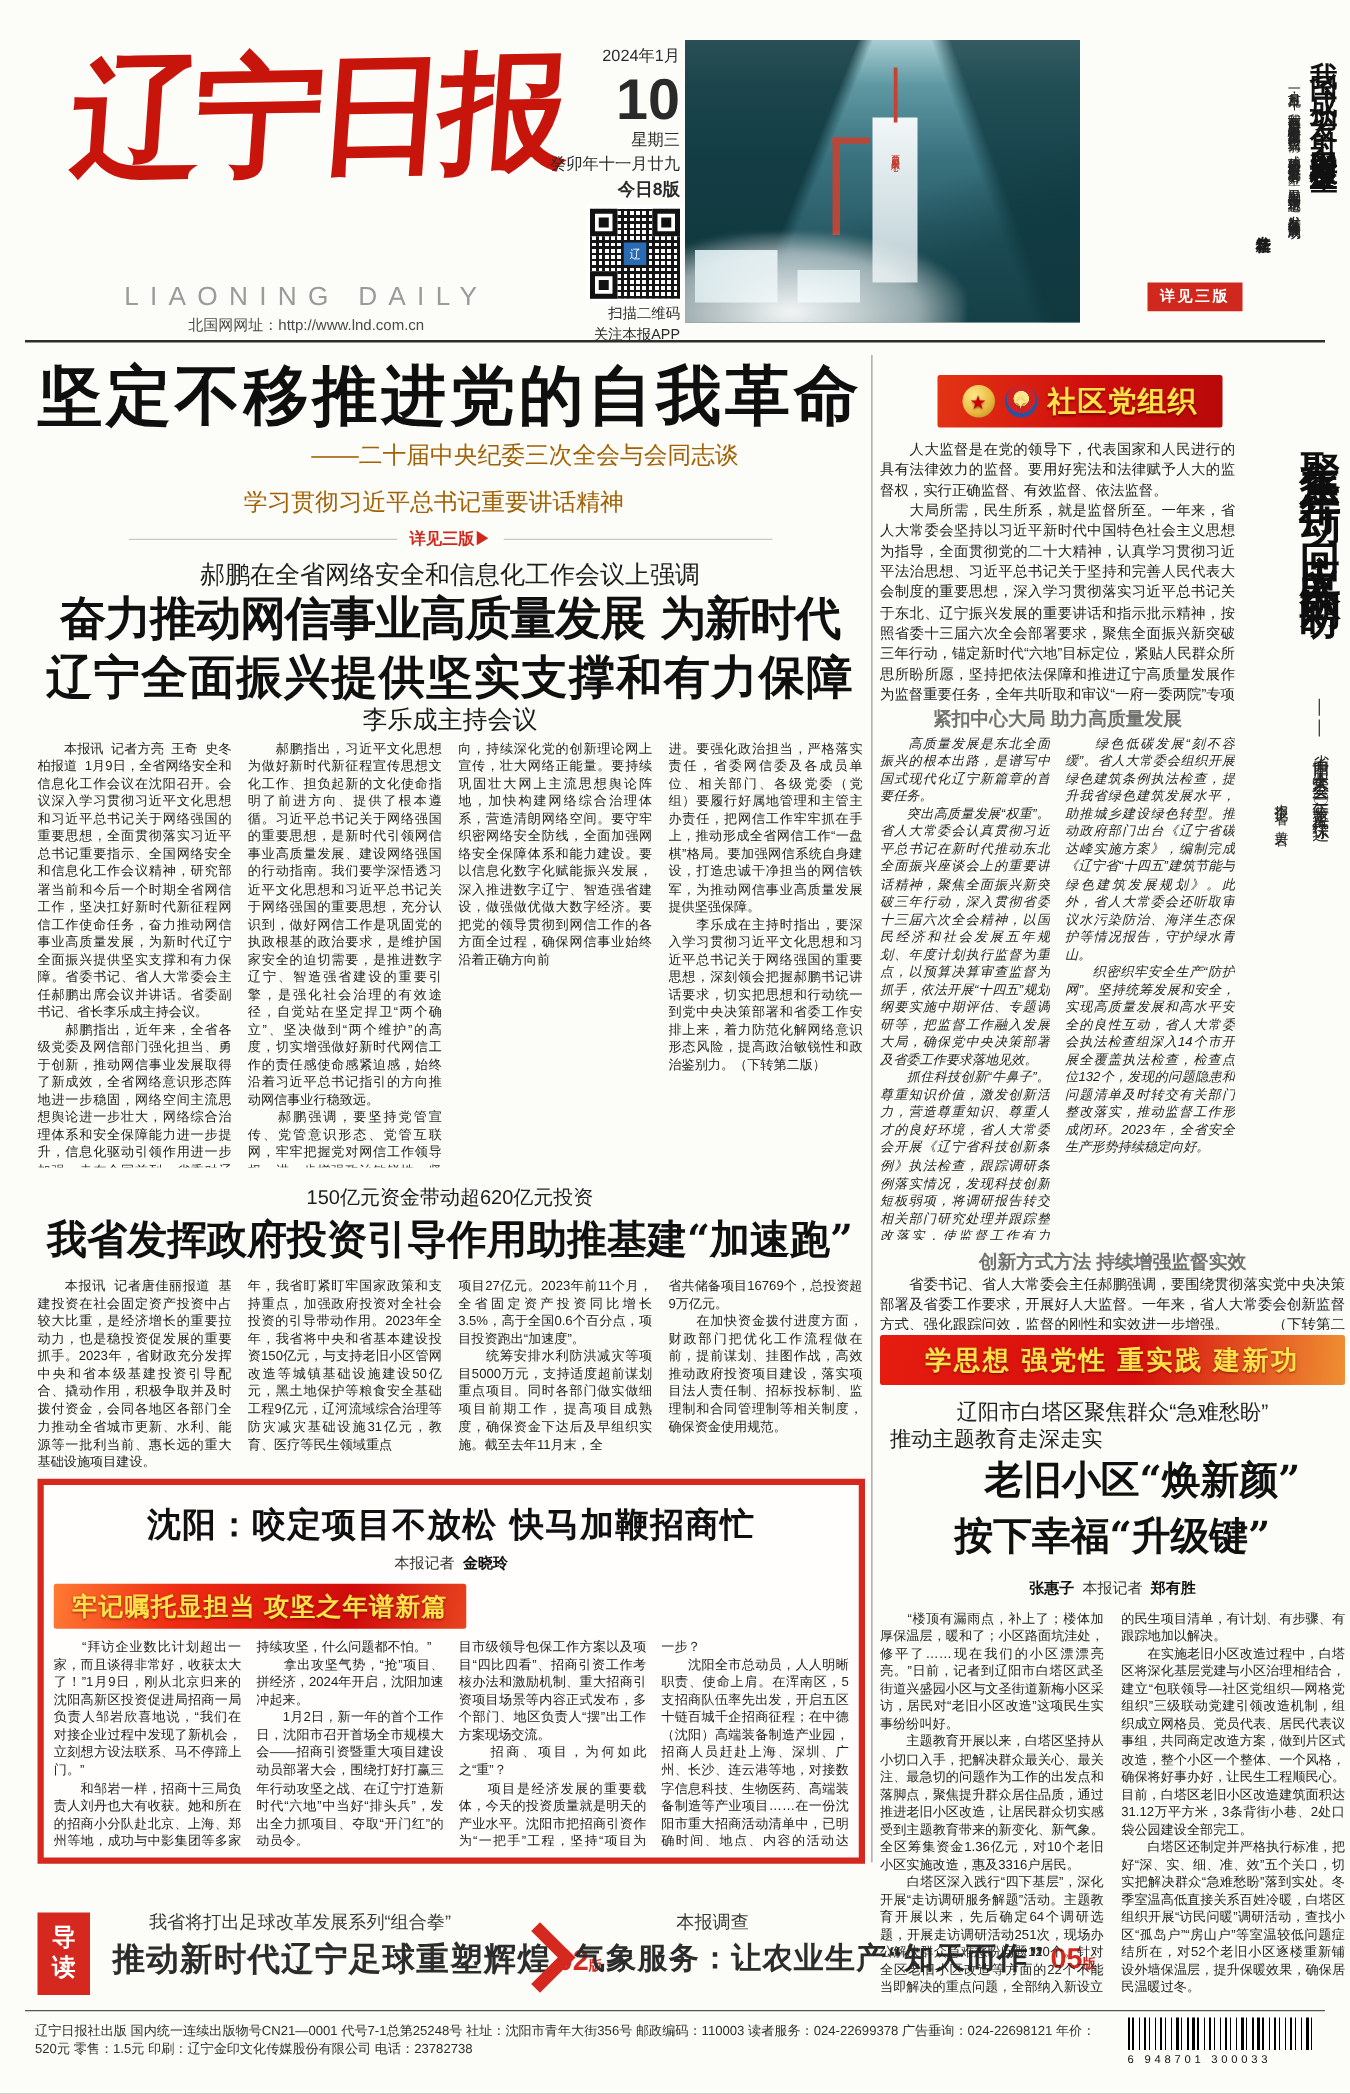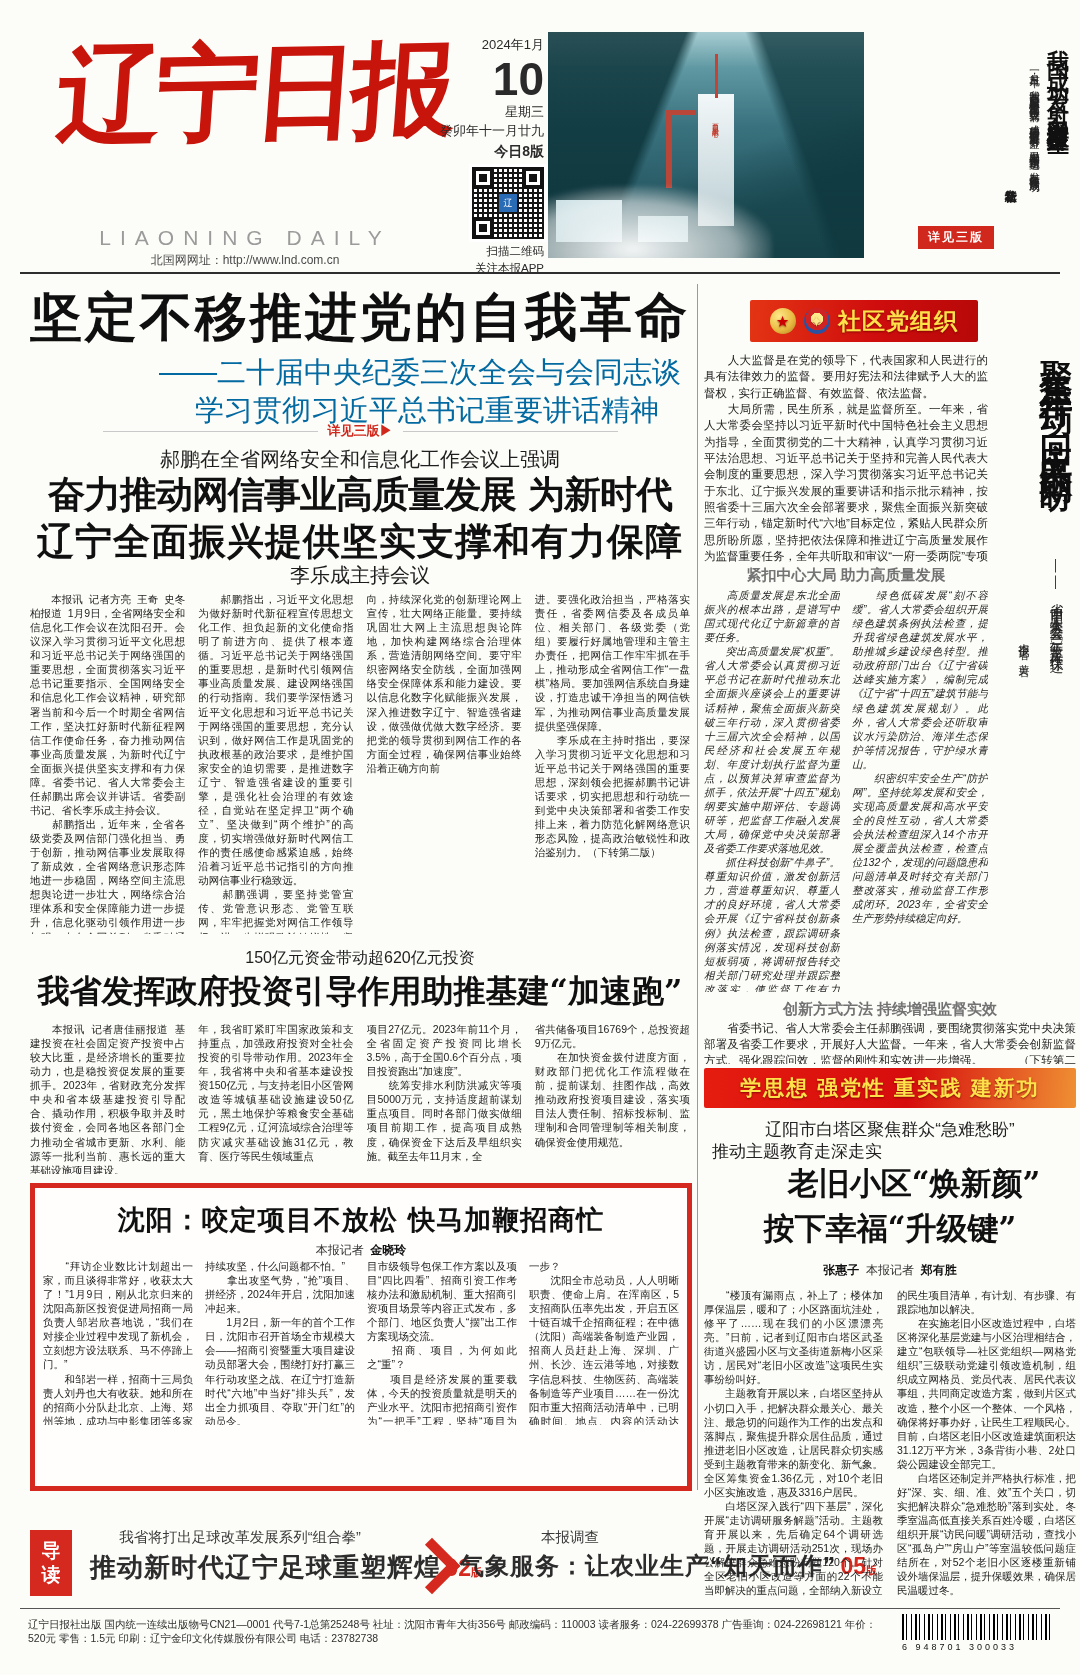--- a/index.html
+++ b/index.html
@@ -52,21 +52,21 @@
   .sat{position:absolute;writing-mode:vertical-rl;}
   .sat-t{font-family:"DejaVu Serif","Liberation Serif",serif;font-weight:900;font-size:22px;color:#111;}
   .sat-t1{letter-spacing:11px;}
   .sat-t2{letter-spacing:2px;margin-top:0;}
   .sat-body{font-size:10.5px;line-height:1.75;letter-spacing:1px;color:#222;padding-top:10px;margin-left:6px;}
   .sat-credit{font-size:12px;font-weight:700;padding-top:148px;margin-left:4px;}
   .badge-red{position:absolute;background:#d0281c;color:#fff;font-size:12px;font-weight:700;
              padding:3px 10px;writing-mode:horizontal-tb;letter-spacing:2px;}
   
   .h-lead{font-weight:900;font-size:52px;letter-spacing:3px;color:#0f0f0f;line-height:1.15;}
-  .h-sub{font-size:29px;color:#0369a1;line-height:1.4;}
+  .h-sub{font-size:19px;color:#a16207;line-height:1.4;}
   .more-red{color:#d0281c;font-size:13px;font-weight:700;display:flex;align-items:center;gap:10px;justify-content:center;}
   .more-red::before,.more-red::after{content:"";flex:0 0 215px;height:1px;background:#c9c9c9;}
   .kicker{font-size:20px;color:#1e1e1e;}
   .h-serif-big{font-family:"DejaVu Serif","Liberation Serif",serif;font-weight:900;color:#101010;}
   
   .redbox{position:absolute;border:5px solid #d5281e;background:#fffefd;}
   .banner{display:flex;align-items:center;justify-content:center;font-weight:900;
           color:#ffe24a;text-shadow:0 1px 2px rgba(110,0,0,.75);border-radius:2px;}
   .banner-laoji{background:linear-gradient(100deg,#ff7a33 0%,#ef2c12 30%,#cf0b0b 72%,#e8431f 100%);font-size:20px;letter-spacing:1px;}
   .banner-xy{background:linear-gradient(95deg,#e33414 0%,#cf0d0d 55%,#b70808 100%);font-size:23px;gap:8px;letter-spacing:1px;}
@@ -174,20 +174,21 @@
     <div class="jtext">省共储备项目16769个，总投资超9万亿元。
 　　在加快资金拨付进度方面，财政部门把优化工作流程做在前，提前谋划、挂图作战，高效推动政府投资项目建设，落实项目法人责任制、招标投标制、监理制和合同管理制等相关制度，确保资金使用规范。</div>
   </div>
 
   <div class="redbox" style="left:30px;top:1183px;width:652px;height:298px;">
     <div class="center h-serif-big" style="margin-top:14px;font-size:27px;letter-spacing:1px;">沈阳：咬定项目不放松  快马加鞭招商忙</div>
     <div class="center byline" style="margin-top:4px;">
       <span>本报记者</span>&nbsp;
       <b>金晓玲</b>
     </div>
+    <div class="banner banner-laoji" style="width:330px;height:36px;margin:8px 0 8px 8px;">牢记嘱托显担当 攻坚之年谱新篇</div>
     <div class="cols" style="margin:0 8px;height:166px;gap:12px;">
       <div class="jtext">　　“拜访企业数比计划超出一家，而且谈得非常好，收获太大了！”1月9日，刚从北京归来的沈阳高新区投资促进局招商一局负责人邹岩欣喜地说，“我们在对接企业过程中发现了新机会，立刻想方设法联系、马不停蹄上门。”
 　　和邹岩一样，招商十三局负责人刘丹也大有收获。她和所在的招商小分队赴北京、上海、郑州等地，成功与中影集团等多家企业洽谈，近期就会有企业来沈回访考察。“对接顺利、推进快速，是因为我们前期已深入接触，掌握了需求和问题，这次是带着解决方案来见面的。”刘丹说，“千方百计，</div>
       <div class="jtext">持续攻坚，什么问题都不怕。”
 　　拿出攻坚气势，“抢”项目、拼经济，2024年开启，沈阳加速冲起来。
 　　1月2日，新一年的首个工作日，沈阳市召开首场全市规模大会——招商引资暨重大项目建设动员部署大会，围绕打好打赢三年行动攻坚之战、在辽宁打造新时代“六地”中当好“排头兵”，发出全力抓项目、夺取“开门红”的动员令。
 　　“深入谋、全力招、扎实推、抓紧建，努力形成更多高质量项目群。”“一手抓招商、一手抓营商，当好项目落地的‘助推器’。”在这场覆盖全市各县（市）区和相关部门的大会上，重大项</div>
       <div class="jtext">目市级领导包保工作方案以及项目“四比四看”、招商引资工作考核办法和激励机制、重大招商引资项目场景等内容正式发布，多个部门、地区负责人“摆”出工作方案现场交流。
 　　招商、项目，为何如此之“重”？
 　　项目是经济发展的重要载体，今天的投资质量就是明天的产业水平。沈阳市把招商引资作为“一把手”工程，坚持“项目为王”，各级党政主要领导冲在一线研究招商、洽谈项目、推进落地；开发区、产业园区、科创空间等发挥“主阵地”作用，吸引优质项目，推进产业创新，梳理断点堵点，“全链条”推进产业上下游协同发展；“精准化”对接，央企民企外企“三企”联动、“三资”齐抓，全力以赴引项目、落项目。

